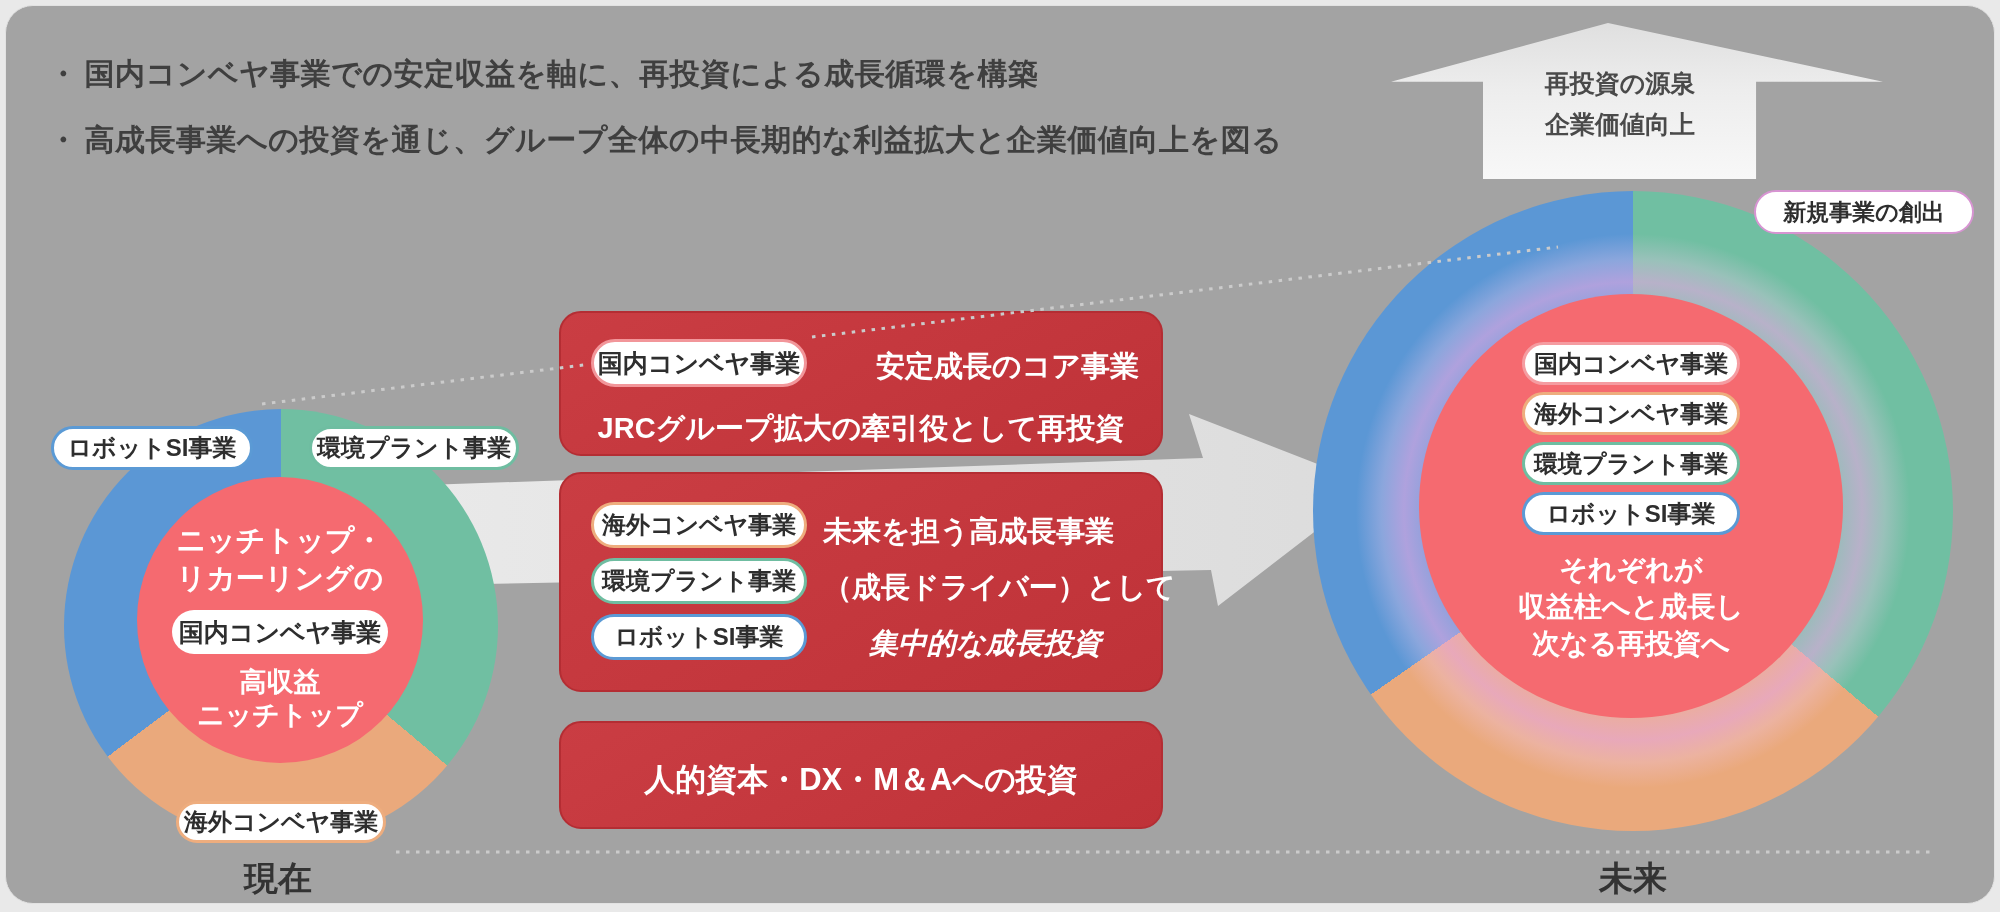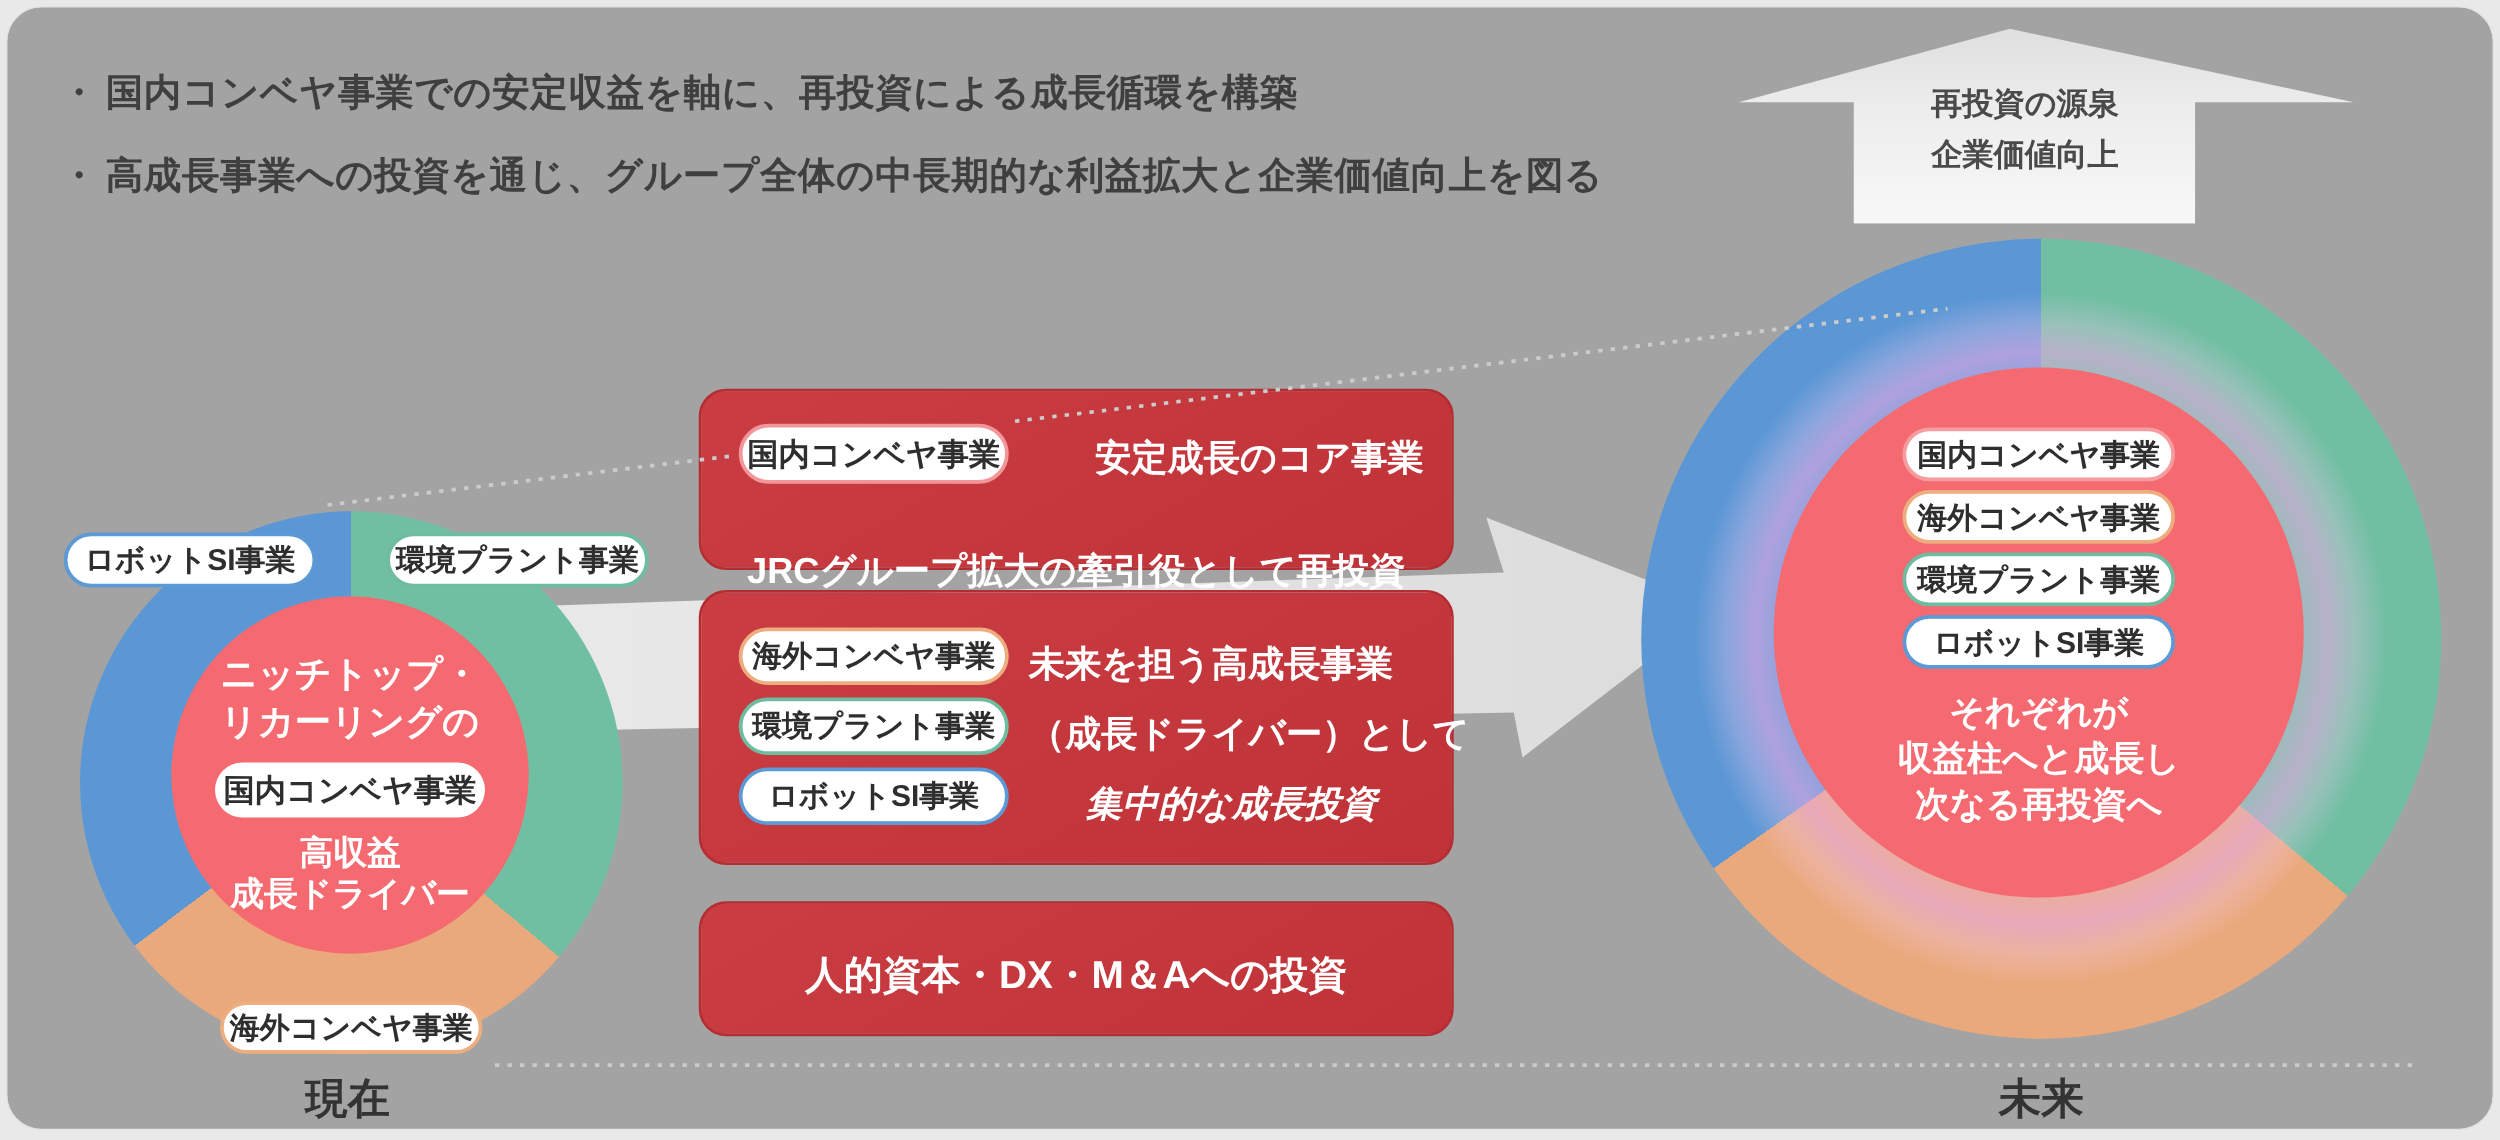--- a/index.html
+++ b/index.html
@@ -134,30 +134,30 @@
     <div>再投資の源泉</div>
     <div>企業価値向上</div>
   </div>
 
   <div class="ring ring-present"></div>
   <div class="core core-present">
     <div class="l12">ニッチトップ・</div>
     <div class="l12">リカーリングの</div>
     <div class="core-pill" style="margin-top:13px;margin-bottom:12px;width:216px;height:44px;font-size:25px;">国内コンベヤ事業</div>
     <div class="l34">高収益</div>
-    <div class="l34">成長ドライバー</div>
+    <div class="l34">ニッチトップ</div>
   </div>
   <div class="pill b-blue" style="left:45px;top:420px;width:202px;height:44px;font-size:24px;">ロボットSI事業</div>
   <div class="pill b-green" style="left:303px;top:420px;width:210px;height:44px;font-size:24px;">環境プラント事業</div>
   <div class="pill b-orange" style="left:170px;top:795px;width:210px;height:42px;font-size:24px;">海外コンベヤ事業</div>
 
   <div class="sbox" style="top:305px;height:145px;">
     <div class="pill b-red" style="left:30px;top:26px;width:216px;height:48px;font-size:25px;">国内コンベヤ事業</div>
     <div class="hl" style="right:22px;top:34px;">安定成長のコア事業</div>
-    <div class="hl" style="left:0;right:0;top:96px;text-align:center;margin-top:28px;">JRCグループ拡大の牽引役として再投資</div>
+    <div class="hl" style="left:0;right:0;top:96px;text-align:center;">JRCグループ拡大の牽引役として再投資</div>
   </div>
 
   <div class="sbox" style="top:466px;height:220px;">
     <div class="pill b-orange" style="left:30px;top:28px;width:216px;height:46px;font-size:24px;">海外コンベヤ事業</div>
     <div class="pill b-green" style="left:30px;top:84px;width:216px;height:46px;font-size:24px;">環境プラント事業</div>
     <div class="pill b-blue" style="left:30px;top:140px;width:216px;height:46px;font-size:24px;">ロボットSI事業</div>
     <div class="hl" style="left:262px;right:14px;top:38px;">未来を担う高成長事業</div>
     <div class="hl" style="left:262px;right:14px;top:94px;text-align:center;">（成長ドライバー）として</div>
     <div class="hl" style="left:262px;right:14px;top:150px;text-align:center;font-style:italic;">集中的な成長投資</div>
   </div>
@@ -174,20 +174,21 @@
       <div class="core-pill b-orange">海外コンベヤ事業</div>
       <div class="core-pill b-green">環境プラント事業</div>
       <div class="core-pill b-blue">ロボットSI事業</div>
     </div>
     <div class="core-lines">
       <div>それぞれが</div>
       <div>収益柱へと成長し</div>
       <div>次なる再投資へ</div>
     </div>
   </div>
+  <div class="pill b-purple" style="left:1748px;top:184px;width:220px;height:44px;font-size:23px;border-width:2.5px;">新規事業の創出</div>
 
   <svg class="layer" width="2000" height="912">
     <line x1="256" y1="398" x2="578" y2="359" stroke="#cbcbcb" stroke-width="3" stroke-dasharray="3.5 6.5"></line>
     <line x1="806" y1="331" x2="1552" y2="241" stroke="#cbcbcb" stroke-width="3" stroke-dasharray="3.5 6.5"></line>
   </svg>
 
   <div class="time-label" style="left:192px;top:850px;">現在</div>
   <div class="time-label" style="left:1547px;top:850px;">未来</div>
 
 </div>

